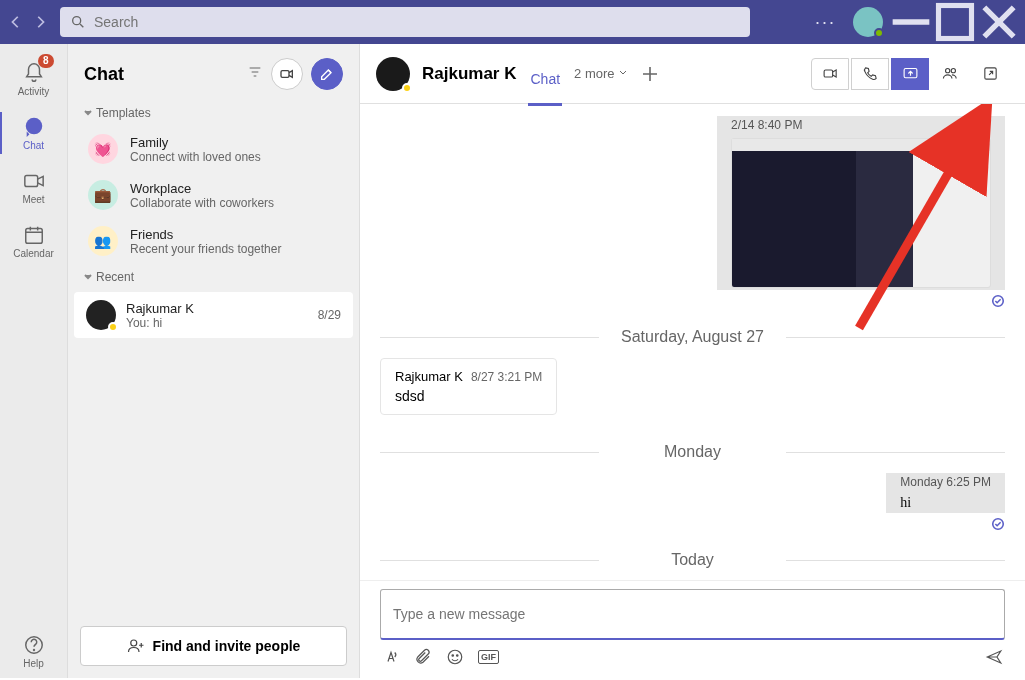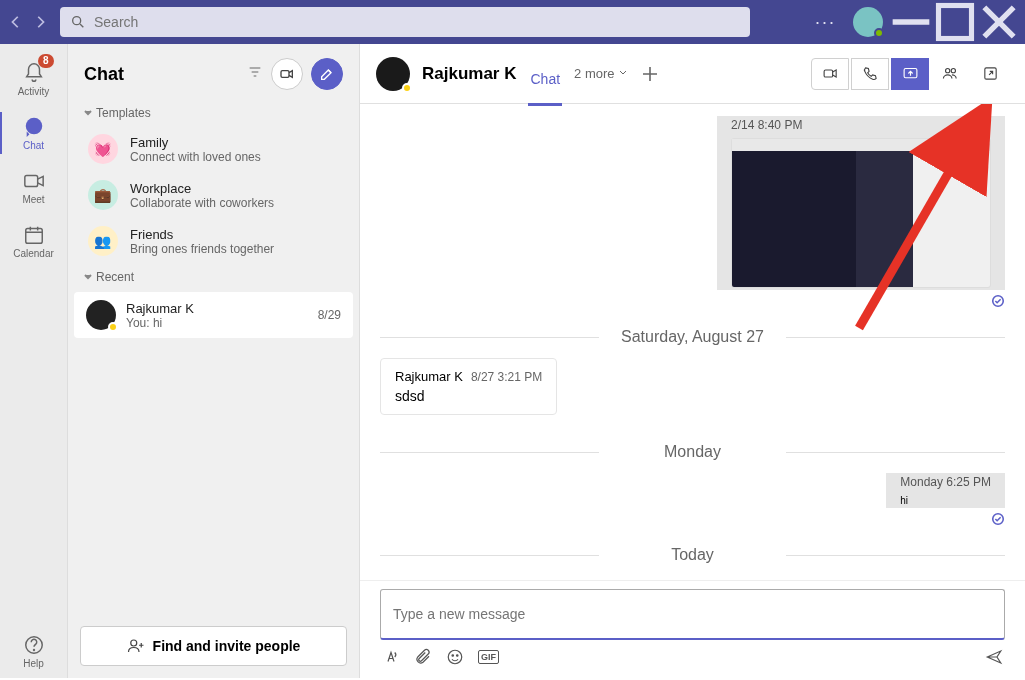--- a/index.html
+++ b/index.html
@@ -83,21 +83,21 @@
 .act-btn:first-child { border-top-left-radius: 4px; border-bottom-left-radius: 4px; }
 .act-btn.share-hl { background: #5b5fc7; border-color: #5b5fc7; }
 .act-btn svg { width: 17px; height: 17px; stroke: #444; stroke-width: 1.6; fill: none; }
 .act-btn.share-hl svg { stroke: #fff; }
 .act-btn.noborder { border: none; }
 
 .conv-body { flex: 1; overflow-y: auto; padding: 12px 20px 6px; position:relative; }
 .msg-out-wrap { display: flex; flex-direction: column; align-items: flex-end; margin-bottom: 16px; }
 .msg-out { background: #e5e5e5; border-radius: 0; padding: 2px 14px; max-width: 320px; }
 .msg-out .ts { font-size: 12px; color: #555; margin-bottom: 6px; }
-.msg-out .body { font-size: 10px; }
+.msg-out .body { font-size: 14px; font-family: Liberation Serif, serif; }
 .preview-img { width: 260px; height: 150px; background: linear-gradient(90deg,#1a1a2e 0 48%, #2a2a40 48% 70%, #f0f0f0 70% 100%); border-radius: 3px; margin-top: 4px; border:1px solid #ddd; position:relative; }
 .preview-img::before { content:""; position:absolute; top:0; left:0; right:0; height:12px; background:#e8e8e8; }
 .date-divider { text-align: center; font-size: 16px; color: #666; margin: 12px 0; position: relative; }
 .date-divider::before, .date-divider::after { content: ""; position: absolute; top: 50%; width: 35%; height: 1px; background: #e0e0e0; }
 .date-divider::before { left: 0; }
 .date-divider::after { right: 0; }
 .msg-in { background: #fff; border: 1px solid #e5e5e5; border-radius: 4px; padding: 10px 14px; display: inline-block; margin-bottom: 16px; max-width: 360px; }
 .msg-hdr { display: flex; gap: 8px; align-items: baseline; margin-bottom: 4px; }
 .msg-hdr .name { font-size: 13px; font-weight:500; }
 .msg-hdr .time { font-size: 12px; color: #666; }
@@ -239,21 +239,21 @@
       <div class="tmpl-ico t-work">💼</div>
       <div class="tmpl-txt">
           <div class="title">Workplace</div>
           <div class="sub">Collaborate with coworkers</div>
         </div>
     </div>
     <div class="tmpl-item">
       <div class="tmpl-ico t-friends">👥</div>
       <div class="tmpl-txt">
           <div class="title">Friends</div>
-          <div class="sub">Bring ones friends together</div>
+          <div class="sub">Recent your friends together</div>
         </div>
     </div>
 
     <div class="sb-section">
       <svg viewBox="0 0 8 8">
           <path d="M1 2l3 3 3-3"></path>
         </svg>
       <span>Recent</span>
     </div>
     <div class="chat-item selected">

